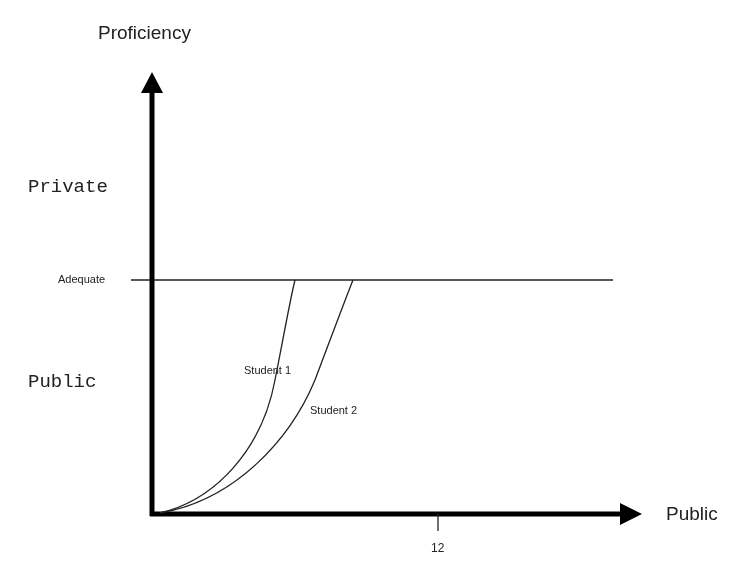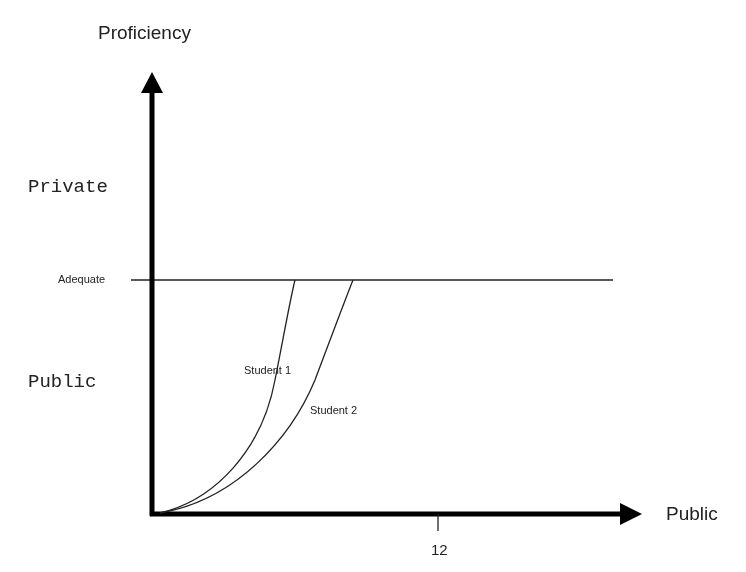--- a/index.html
+++ b/index.html
@@ -21,21 +21,21 @@
       color: #222222;
     }
     .axis-title { font-size: 19px; }
     .zone-label {
       font-size: 19px;
       text-align: left;
       line-height: 24px;
       font-family: Liberation Mono, monospace;
     }
     .small-label { font-size: 11px; }
-    .tick-label { font-size: 15px; }
+    .tick-label { font-size: 12px; }
     svg.canvas {
       position: absolute;
       left: 0;
       top: 0;
     }
   </style>
 </head>
 <body>
 
 <svg class="canvas" width="746" height="572" viewBox="0 0 746 572">

